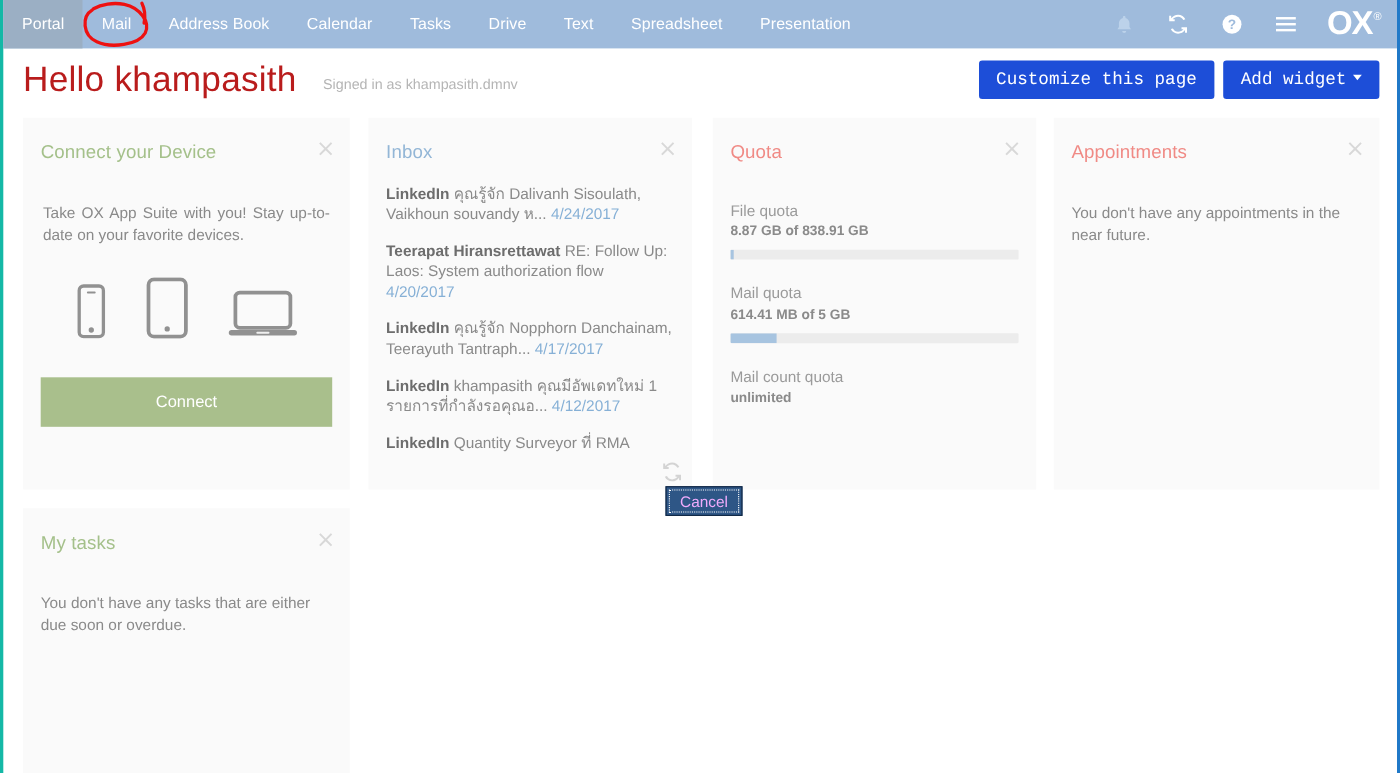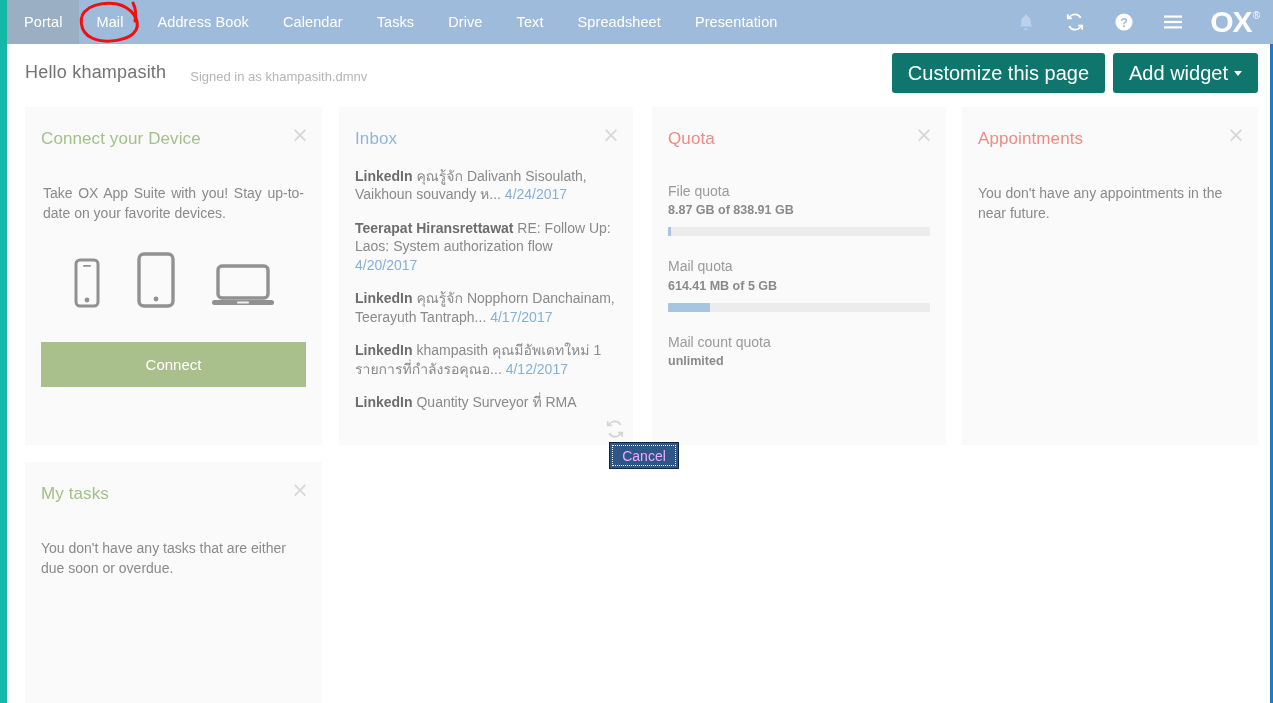--- a/index.html
+++ b/index.html
@@ -6,21 +6,21 @@
   html, body {
     width: 1273px; height: 703px;
     font-family: "Liberation Sans", sans-serif;
     background: #ffffff;
     overflow: hidden;
   }
   #root {
     position: relative;
     width: 1273px; height: 703px;
     background: #ffffff;
-    border-left: 7px solid #14b8a6;
+    border-left: 3px solid #14b8a6;
     border-right: 3px solid #2079c8;
   }
 
   
   .topbar {
     position: absolute; top: 0; left: 0;
     width: 1267px; height: 44px;
     background: #9fbbdc;
     display: flex; align-items: stretch;
   }
@@ -69,40 +69,40 @@
   }
 
   
   .greeting {
     position: absolute; top: 44px; left: 0;
     width: 1267px; height: 57px;
     display: flex; align-items: center;
     padding: 0 16px 0 18px;
   }
   .hello {
-    font-size: 18px;
-    color: #737373;
+    font-size: 32px;
+    color: #b91c1c;
     font-weight: normal;
     letter-spacing: .2px;
   }
   .signedin {
     font-size: 13px;
     color: #b5b5b5;
     margin-left: 24px;
     position: relative; top: 4px;
   }
   .greet-actions { margin-left: auto; display: flex; gap: 8px; }
   .btn-blue {
-    background: #0f766e;
+    background: #1d4ed8;
     color: #ffffff;
     border: none;
     border-radius: 3px;
-    font-size: 20px;
+    font-size: 16px;
     padding: 9px 16px;
-    font-family: Liberation Sans, sans-serif;
+    font-family: Liberation Mono, monospace;
     cursor: pointer;
     line-height: 1.1;
   }
   .caret {
     display: inline-block;
     width: 0; height: 0;
     border-left: 4px solid transparent;
     border-right: 4px solid transparent;
     border-top: 5px solid #ffffff;
     margin-left: 6px;

